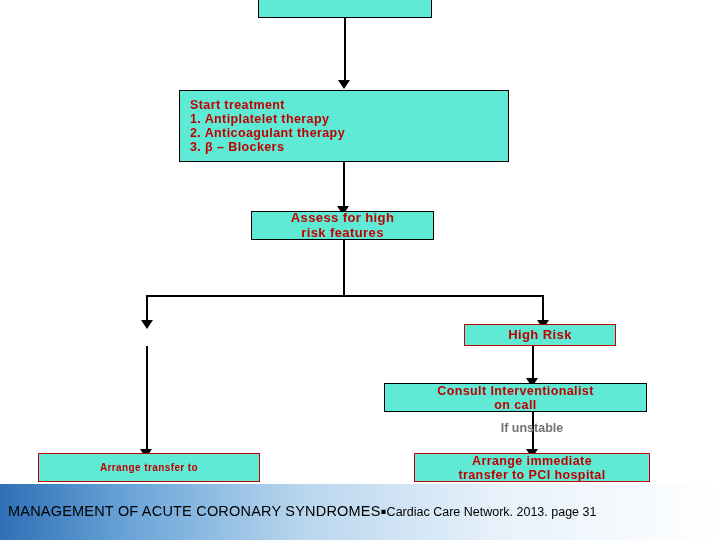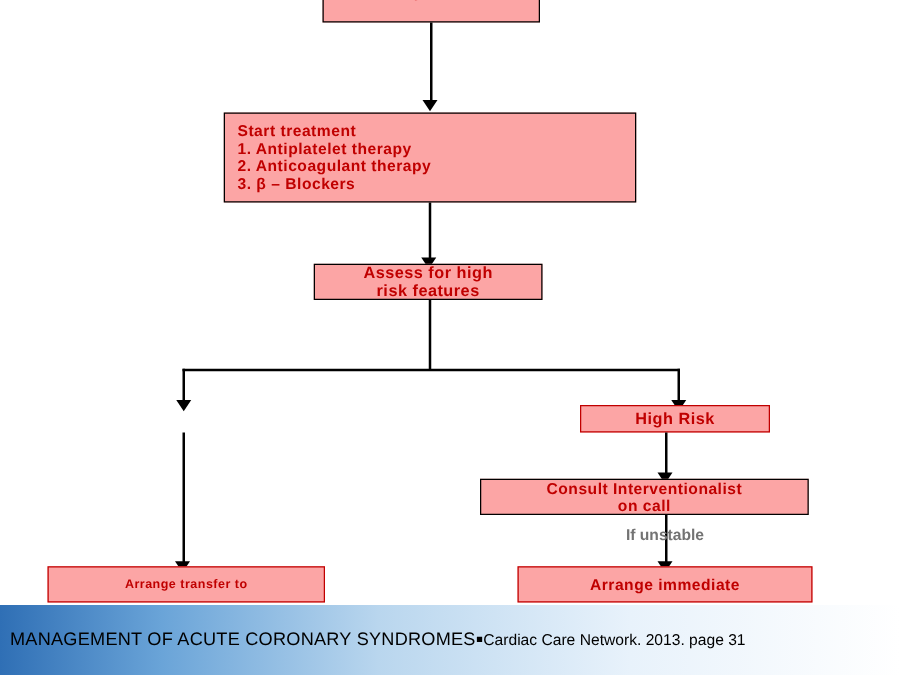--- a/index.html
+++ b/index.html
@@ -13,21 +13,21 @@
     height: 540px;
     background: #ffffff;
     overflow: hidden;
     font-family: "Liberation Sans", sans-serif;
   }
 
   
   .node {
     position: absolute;
     box-sizing: border-box;
-    background: #fca5a5;
+    background: #5eead4;
     display: flex;
     flex-direction: column;
     align-items: center;
     justify-content: center;
     text-align: center;
     color: #c00000;
     font-weight: bold;
     letter-spacing: 0.4px;
     line-height: 1.12;
   }
@@ -156,20 +156,21 @@
   <div class="vline" style="left:532px; top:412px; height:40px;"></div>
   <div class="plain-label" style="left:480px; top:421px; width:104px; font-size:12.5px;">If unstable</div>
   <div class="arrow-down" style="left:526px; top:449px;"></div>
 
   <div class="node red-border" style="left:38px; top:453px; width:222px; height:29px; font-size:10px;">
     <span class="line">Arrange transfer to</span>
   </div>
 
   <div class="node red-border" style="left:414px; top:453px; width:236px; height:29px; font-size:12.5px;">
     <span class="line">Arrange immediate</span>
+    <span class="line">transfer to PCI hospital</span>
   </div>
 
   <div id="footer"></div>
   <div id="footer-text">
     <span class="big">MANAGEMENT OF ACUTE CORONARY SYNDROMES</span><span class="dot">▪</span><span class="small">Cardiac Care Network. 2013. page 31</span>
   </div>
 
 </div>
 
 </body></html>

